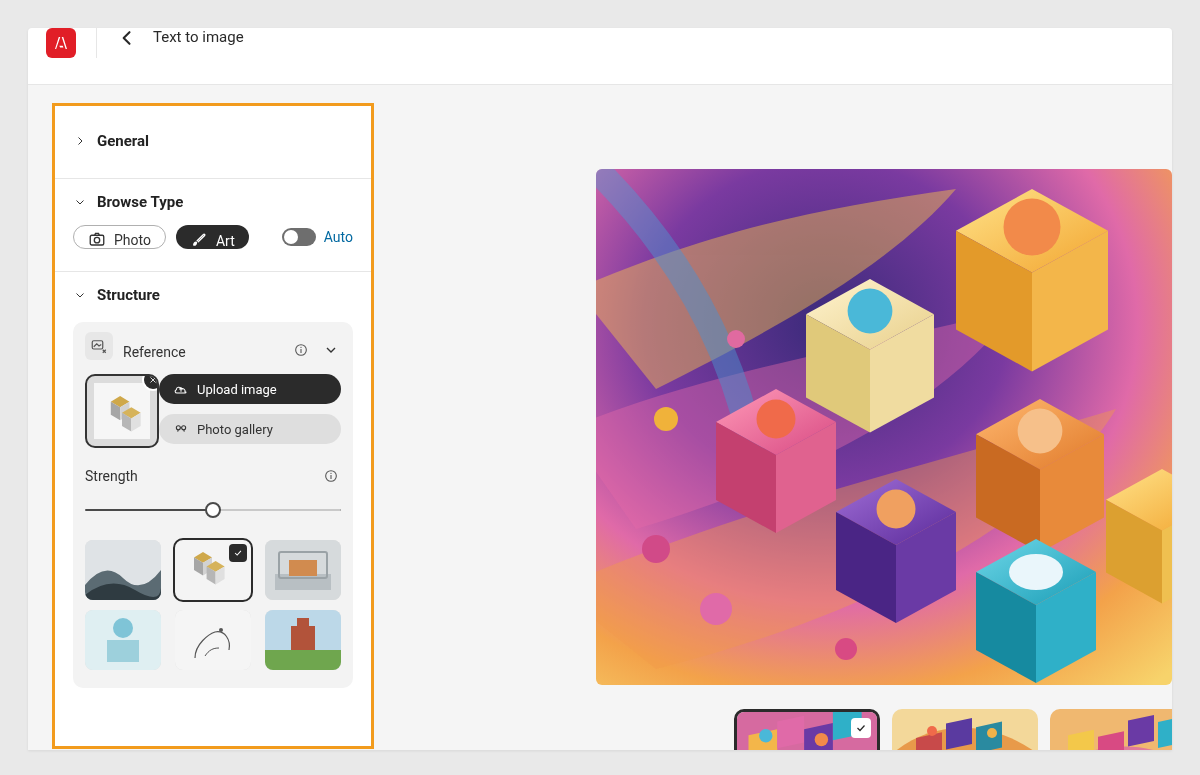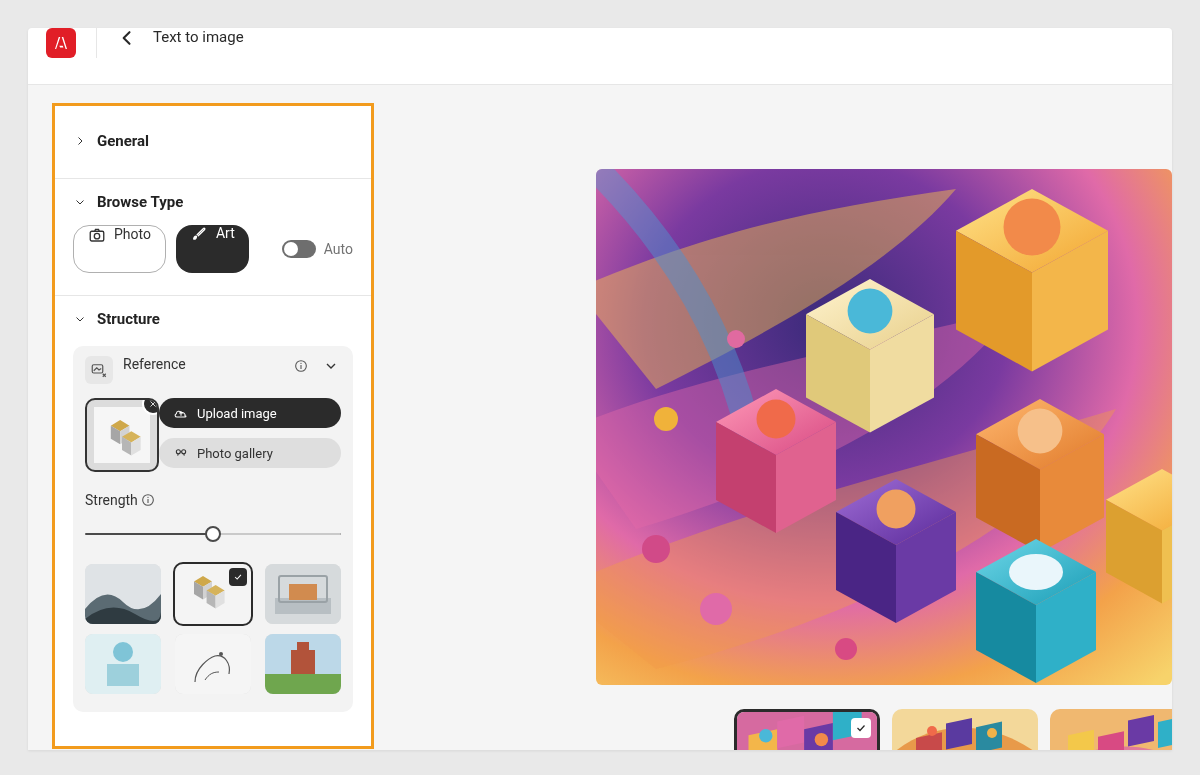--- a/index.html
+++ b/index.html
@@ -65,47 +65,47 @@
     gap: 10px;
     cursor:pointer;
   }
   .sec-header.general { padding: 26px 18px 28px; }
   .sec-title { font-weight:700; font-size:15px; color:#222; }
   .chev { width:14px; height:14px; display:inline-flex; align-items:center; justify-content:center; }
   .chev svg { width:12px; height:12px; stroke:#333; stroke-width:2; fill:none; }
 
   .content-type-body { padding: 0 18px 22px; display:flex; align-items:center; gap:10px; }
   .ct-btn {
-    display:inline-flex; align-items:flex-start; gap:8px;
-    height:48px; padding:0 14px;
+    display:inline-flex; align-items:flex-end; gap:8px;
+    height:24px; padding:0 14px;
     border-radius:16px;
     font-size:14px;
     cursor:pointer;
     user-select:none;
   }
   .ct-btn.light { border:1px solid #b0b0b0; background:#fff; color:#333; }
   .ct-btn.dark  { background:#2b2b2b; color:#fff; }
   .ct-ico { width:18px; height:18px; display:inline-flex; }
   .auto-wrap { margin-left:auto; display:flex; align-items:center; gap:8px; }
   .toggle {
     width:34px; height:18px; border-radius:9px; background:#6e6e6e;
     position:relative; cursor:pointer;
   }
   .toggle .knob { position:absolute; width:14px; height:14px; border-radius:50%; background:#fff; top:2px; left:2px; }
-  .auto-label { font-size:14px; color:#737373; }
+  .auto-label { font-size:14px; color:#0369a1; }
 
   
   .structure-body { padding: 4px 18px 0; }
   .ref-card {
     background:#f3f3f3;
     border-radius:10px;
     padding:10px 12px 18px;
   }
   .ref-head {
-    display:flex; align-items:flex-start; gap:10px;
+    display:flex; align-items:flex-end; gap:10px;
     margin-bottom:14px;
   }
   .ref-iconbox {
     width:28px;height:28px;border-radius:6px;background:#e7e7e7;
     display:flex;align-items:center;justify-content:center;
   }
   .ref-label { font-size:14px; color:#333; }
   .ref-head .spacer { flex:1; }
   .ico-btn { width:20px;height:20px; display:flex;align-items:center;justify-content:center; cursor:pointer; }
 
@@ -129,21 +129,21 @@
   .pill {
     height:30px; border-radius:15px; padding:0 14px;
     display:flex; align-items:center; gap:8px;
     font-size:13px; cursor:pointer;
   }
   .pill.dark { background:#2b2b2b; color:#fff; }
   .pill.gray { background:#dedede; color:#333; }
 
   .strength {
     margin-top:18px;
-    display:flex; align-items:center; justify-content:flex-start;
+    display:flex; align-items:center; justify-content:space-between;
   }
   .strength-label { font-size:14px; color:#333; }
   .slider-track {
     margin-top:14px;
     position:relative; height:20px;
   }
   .slider-line { position:absolute; left:0; right:0; top:9px; height:2px; background:#4a4a4a; border-radius:1px; }
   .slider-line.light { background:#c9c9c9; left:50%; }
   .slider-knob {
     position:absolute; top:2px; left:calc(50% - 8px);

